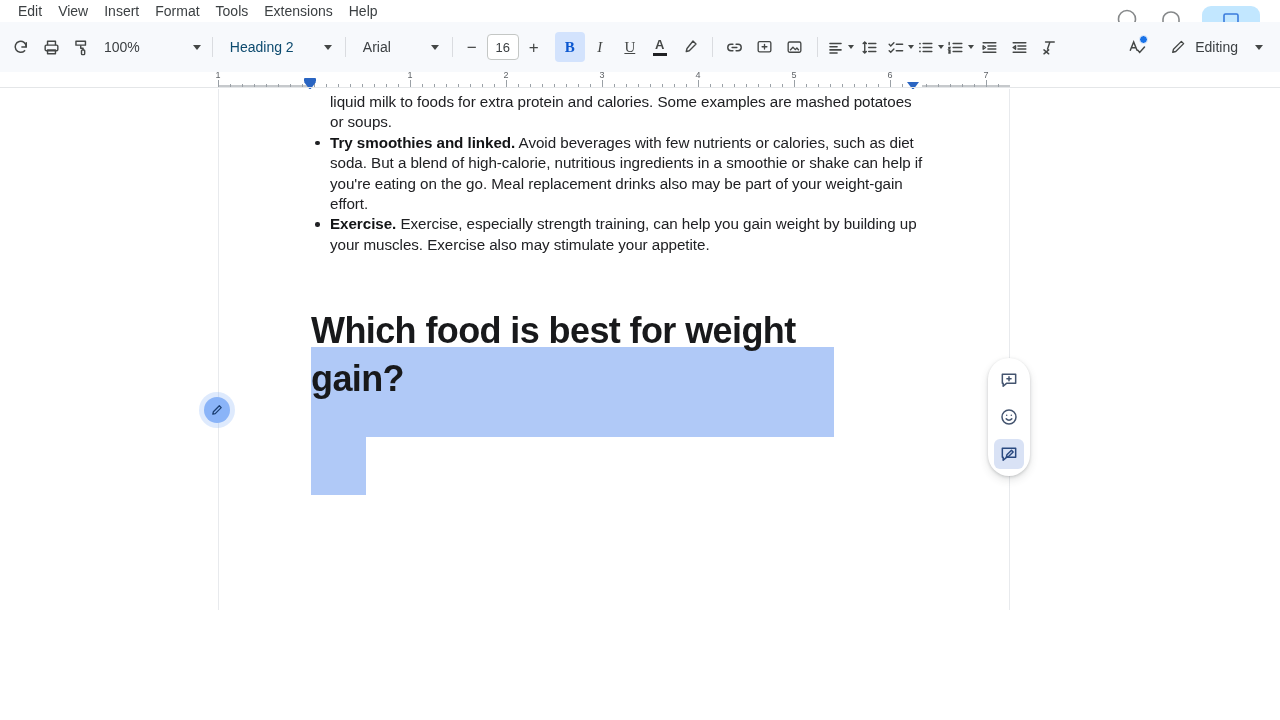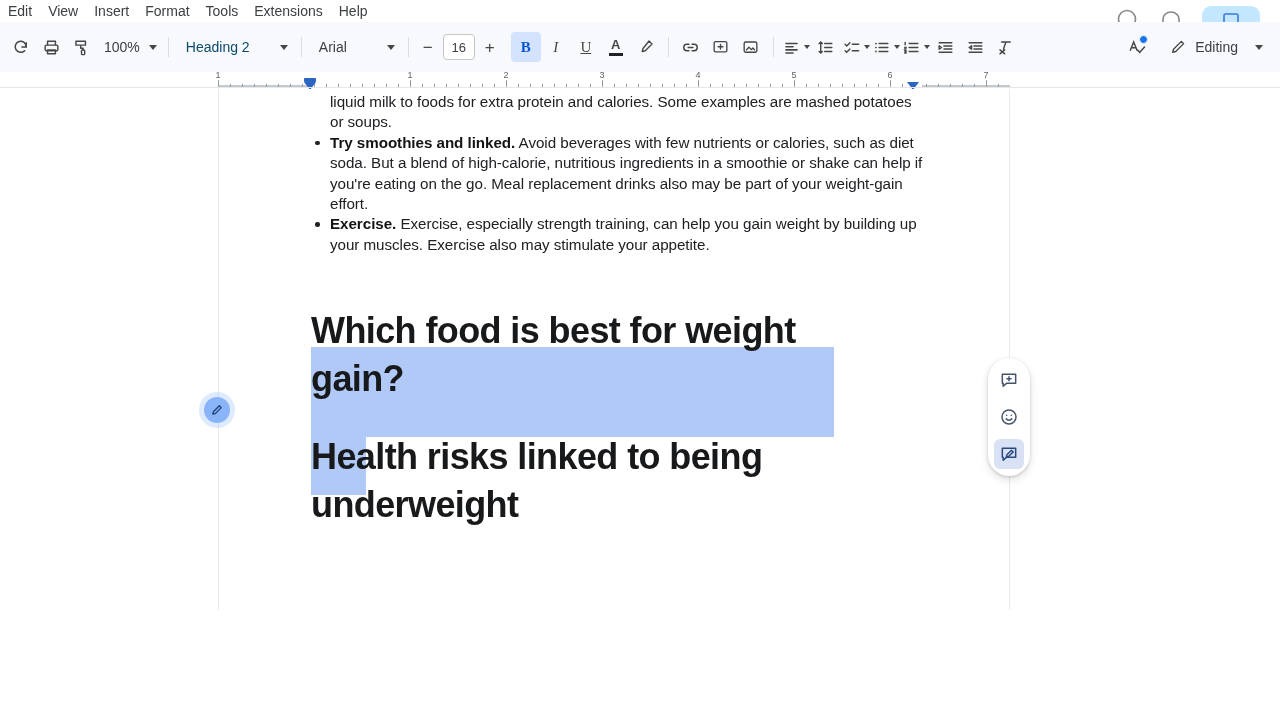--- a/index.html
+++ b/index.html
@@ -22,20 +22,21 @@
 
   
   .menubar {
     position: absolute;
     left: 0; top: 0;
     width: 1268px;
     height: 22px;
     background: #ffffff;
     display: flex;
     align-items: flex-end;
+    padding-left: 10px;
     box-sizing: border-box;
   }
   .menu-item {
     font-size: 14px;
     color: #3c4043;
     padding: 2px 8px;
     border-radius: 4px;
     cursor: default;
     white-space: nowrap;
     line-height: 18px;
@@ -103,20 +104,21 @@
 
   .zoom-ctl {
     display: flex;
     align-items: center;
     height: 30px;
     border-radius: 4px;
     padding: 0 4px 0 8px;
     color: #3c4043;
     font-size: 14px;
     flex: 0 0 auto;
+    gap: 44px;
   }
   .zoom-ctl .val { margin-right: 9px; }
 
   .style-ctl {
     display: flex;
     align-items: center;
     justify-content: space-between;
     height: 30px;
     width: 118px;
     border-radius: 4px;
@@ -682,21 +684,20 @@
           <li>
             <span class="li-text"><b>Try smoothies and linked.</b><span> Avoid beverages with few nutrients or calories, such as diet soda. But a blend of high-calorie, nutritious ingredients in a smoothie or shake can help if you're eating on the go. Meal replacement drinks also may be part of your weight-gain effort.</span></span>
           </li>
           <li>
             <span class="li-text"><b>Exercise.</b><span> Exercise, especially strength training, can help you gain weight by building up your muscles. Exercise also may stimulate your appetite.</span></span>
           </li>
         </ul>
 
         <h2 class="h2" style="margin-top:52px; width:528px;">Which food is best for weight gain?</h2>
 
-        <h2 class="h2" style="margin-top:30px; width:500px;">Health risks linked to being underweight</h2>
 
       </div>
     </div>
 
     <div class="margin-chip" style="left:204px; top:308px;">
       <span style="display:flex;">
         <svg width="14" height="14" viewBox="0 0 24 24" fill="none" stroke="#1b3f73" stroke-width="2.2" stroke-linejoin="round">
           <path d="M16 4.8l3.2 3.2L9 18.2l-4.2 1 1-4.2z"></path>
         </svg>
       </span>

